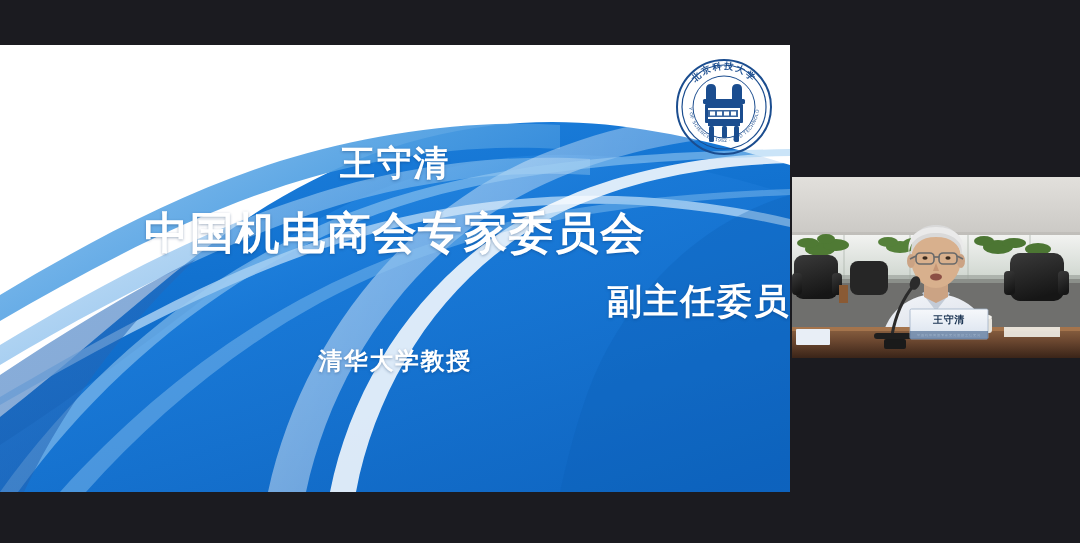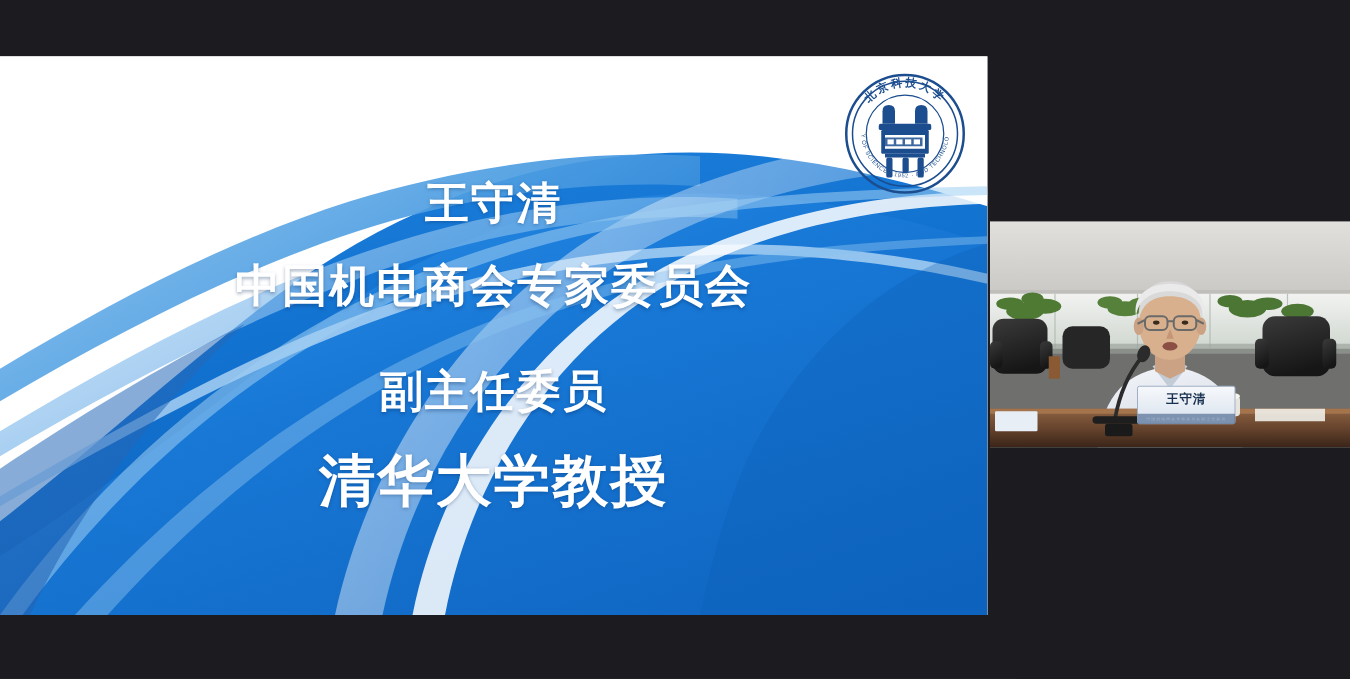--- a/index.html
+++ b/index.html
@@ -66,23 +66,23 @@
     top: 100px;
     width: 790px;
     text-align: center;
     color: #ffffff;
     font-weight: bold;
     letter-spacing: 0.10em;
     text-shadow: 0 1px 3px rgba(0,40,90,0.35);
   }
   .tline { line-height: 1.0; }
   #tline-0 { font-size: 35px; margin-bottom: 31px; }
-  #tline-1 { font-size: 36px; margin-bottom: 49px; }
-  #tline-2 { font-size: 35px; margin-bottom: 31px; }
-  #tline-3 { font-size: 45px; }
+  #tline-1 { font-size: 44px; margin-bottom: 28px; }
+  #tline-2 { font-size: 35px; margin-bottom: 31px; text-align: right; }
+  #tline-3 { font-size: 24px; }
 
   
   #video-panel {
     position: absolute;
     left: 792px;
     top: 177px;
     width: 288px;
     height: 181px;
     overflow: hidden;
     background: #6f6f6d;

